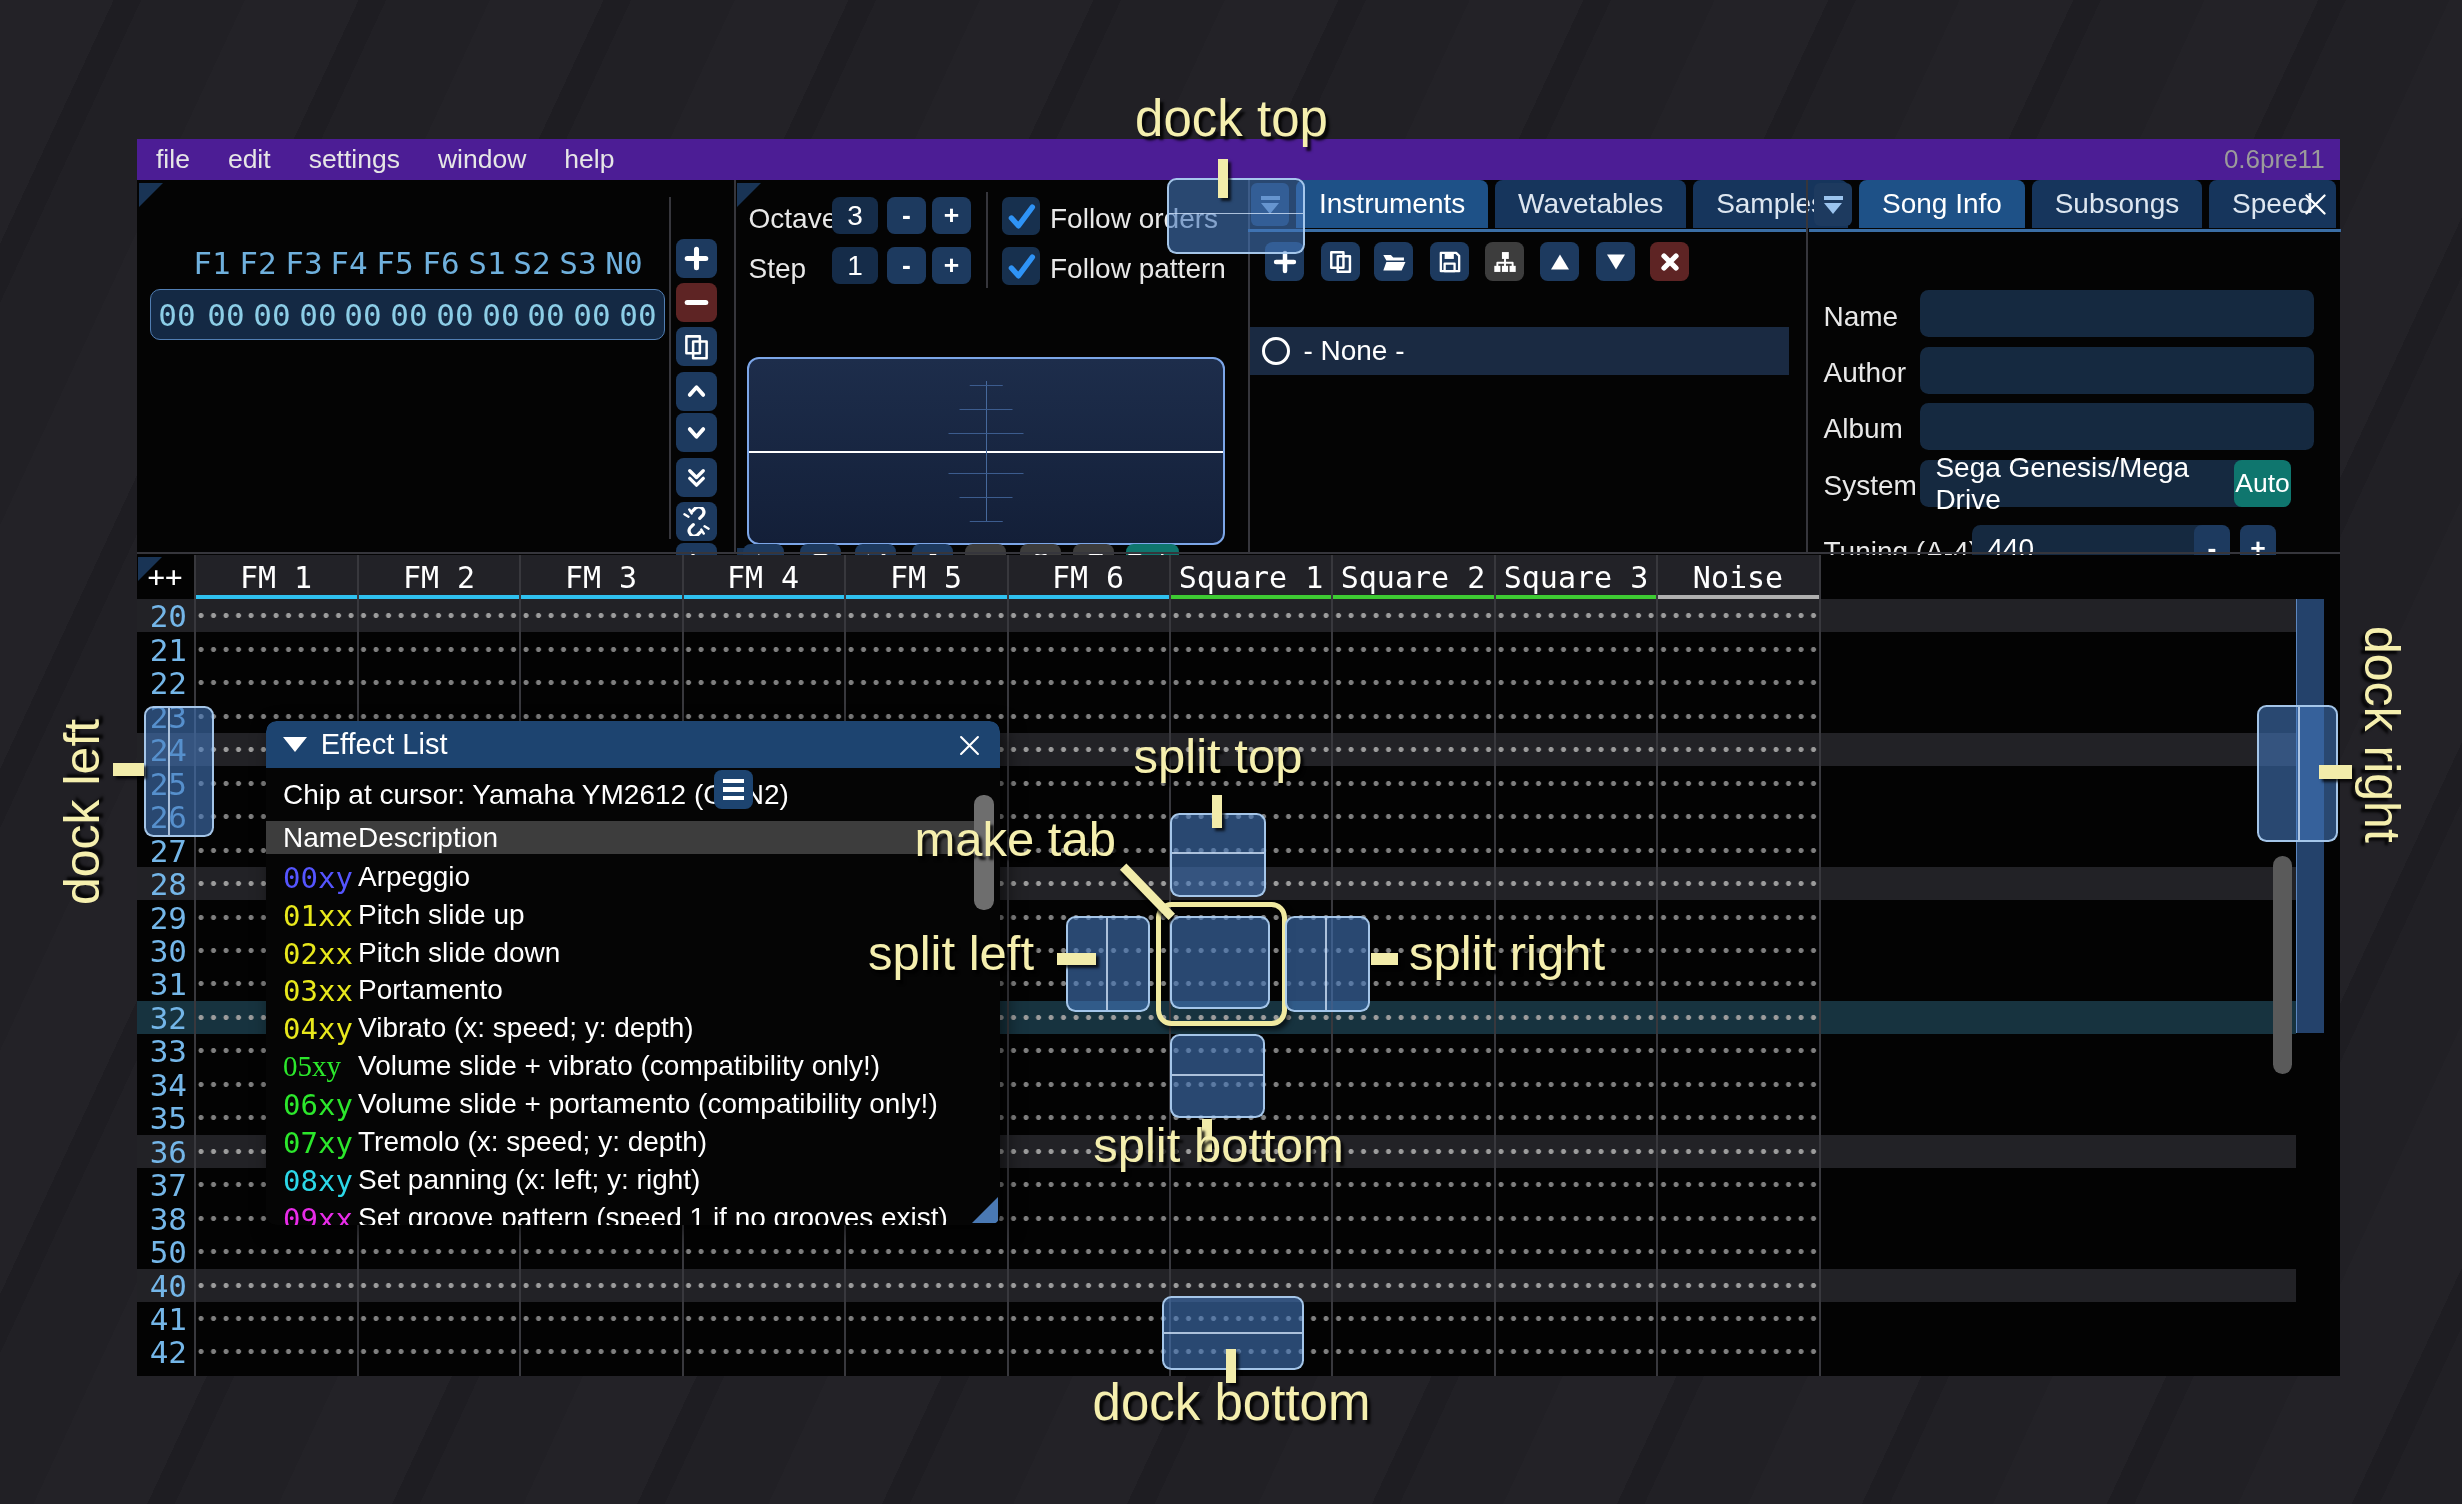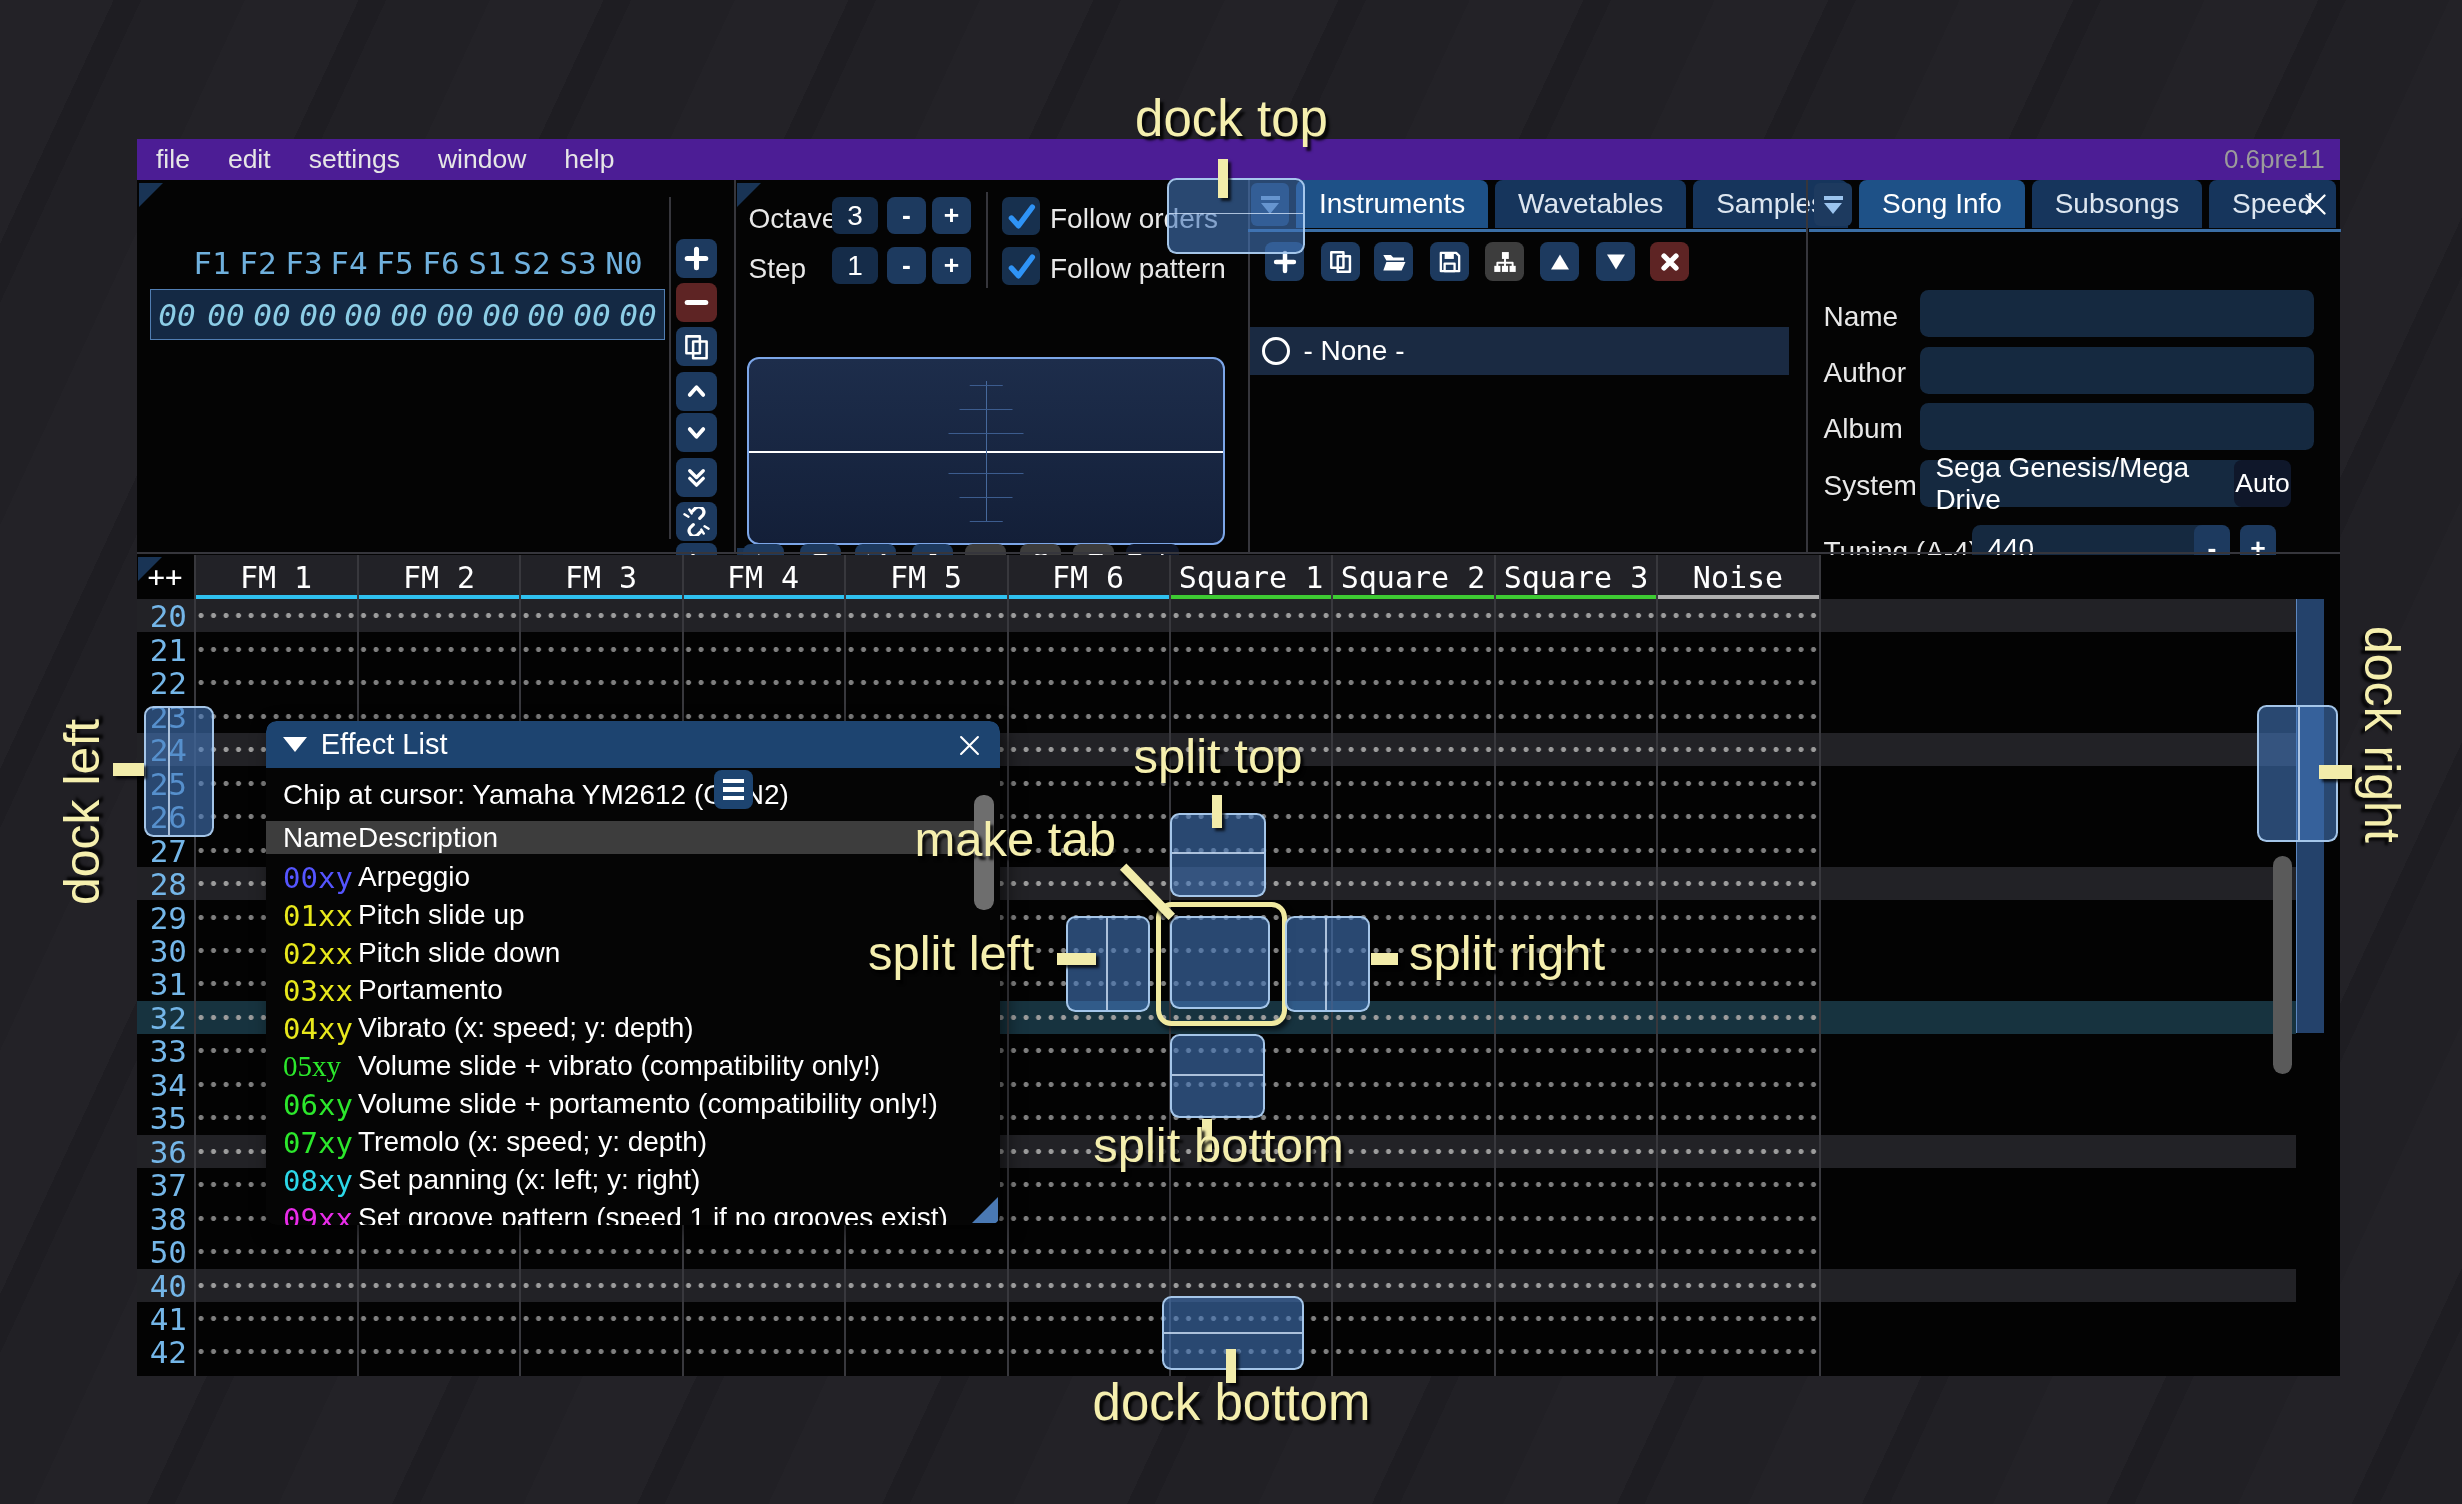--- a/index.html
+++ b/index.html
@@ -12,27 +12,27 @@
   #menubar{position:absolute;left:0;top:0;width:100%;height:41px;background:#4c1d95;display:flex;align-items:center;}
   .menu-item{color:#e6e6e6;font-size:26.5px;padding:0 19px;}
   #version{position:absolute;right:15.4px;top:0;height:41px;display:flex;align-items:center;color:#9b9b9b;font-size:26px;}
   .vline{position:absolute;background:#36363c;width:1.7px;}
   .hline{position:absolute;background:#36363c;height:1.7px;}
   .fold{position:absolute;width:0;height:0;border-left:24px solid #1c3a5e;border-bottom:24px solid transparent;opacity:.9;}
   
   .btn{position:absolute;background:#1d3a5f;border-radius:7.7px;display:flex;align-items:center;justify-content:center;color:#fff;}
   .btn.red{background:#5e2424;}
   .btn.gray{background:#3d3d3d;}
-  .btn.green{background:#0f172a;}
+  .btn.green{background:#0f766e;}
   .btn svg{display:block;}
   .valbox{position:absolute;background:#152c49;border-radius:7.7px;display:flex;align-items:center;justify-content:center;color:#fff;font-size:28px;}
   .smbtn-txt{font-size:26.5px;font-weight:bold;}
   
   .ord-col{position:absolute;transform:translateX(-50%);font-family:"DejaVu Sans Mono",monospace;font-size:31px;color:#6fb0dd;}
-  #order-strip{position:absolute;left:13px;top:109px;width:513px;height:49px;background:#142944;border:1.7px solid #517eb2;border-radius:0;font-style:italic;}
+  #order-strip{position:absolute;left:13px;top:109px;width:513px;height:49px;background:#142944;border:1.7px solid #517eb2;border-radius:10px;}
   .ord-val{position:absolute;transform:translateX(-50%);top:6.8px;font-family:"DejaVu Sans Mono",monospace;font-size:31px;color:#8ccde6;}
   
   .checkbox{position:absolute;width:38px;height:38px;background:#17304e;border-radius:6.8px;display:flex;align-items:center;justify-content:center;}
   .cblabel{position:absolute;color:#e8e8e8;font-size:28px;}
   .plabel{position:absolute;color:#e8e8e8;font-size:28px;}
   
   #osc{position:absolute;left:610px;top:177px;width:488px;height:184px;background:linear-gradient(#1d2d4b,#131f38);
     border:2.6px solid #7ca6e8;border-radius:12px;}
   #osc .wave{position:absolute;left:0;top:50%;width:100%;height:2.1px;background:#fff;}
   #osc .vruler{position:absolute;left:50%;top:12%;height:76%;width:1.3px;background:#46699c;}

